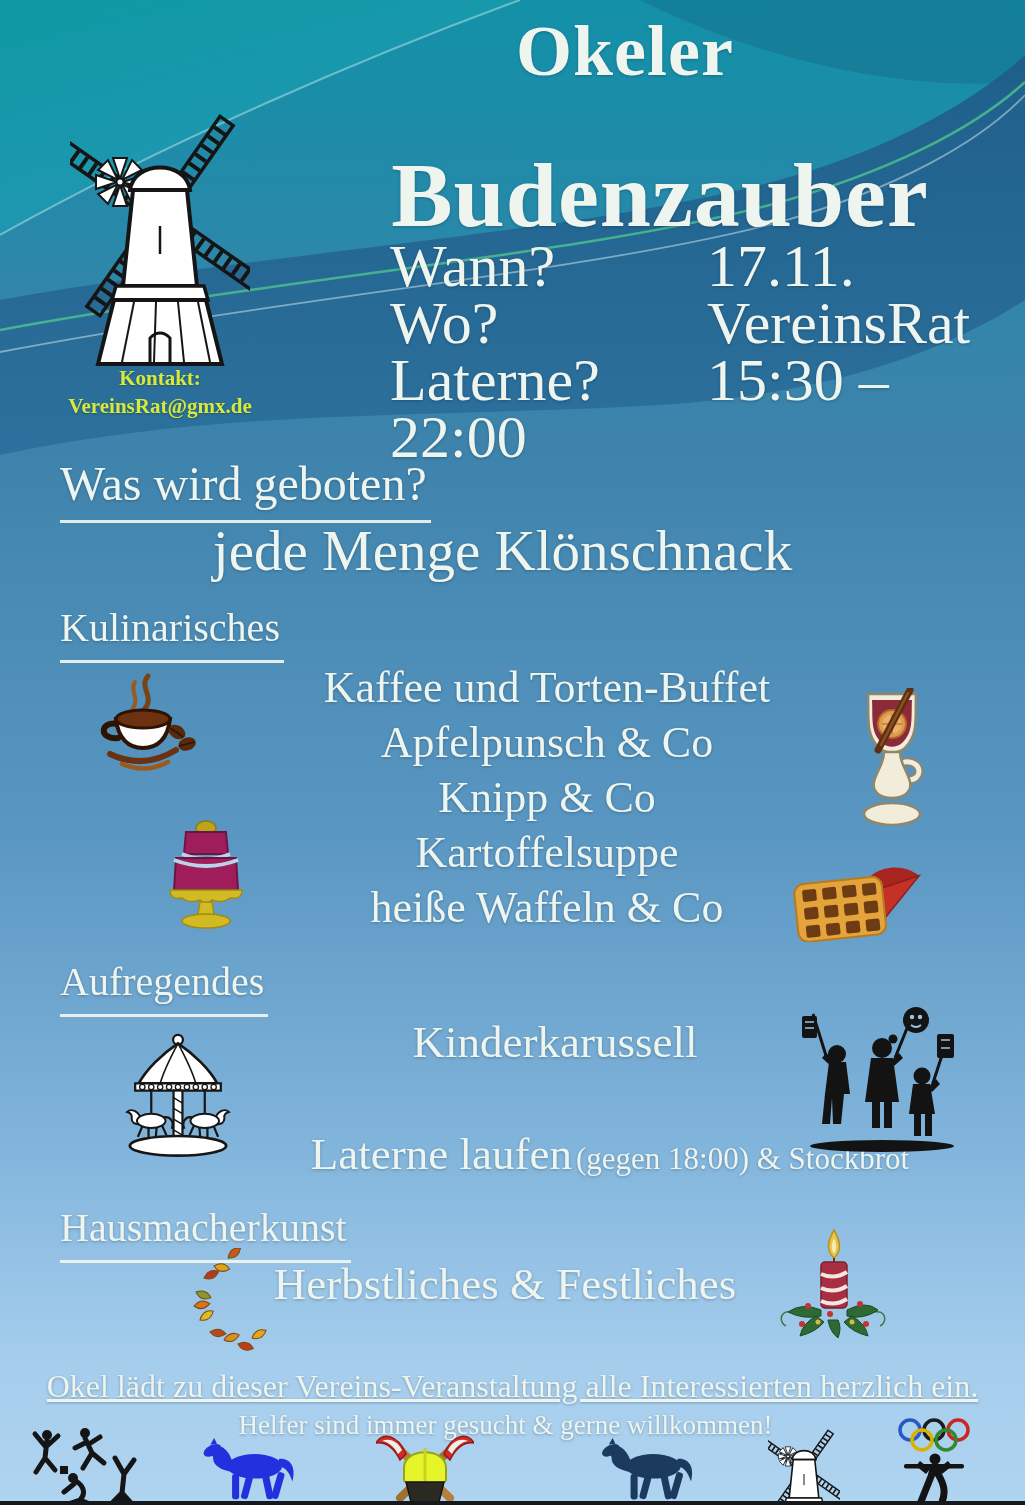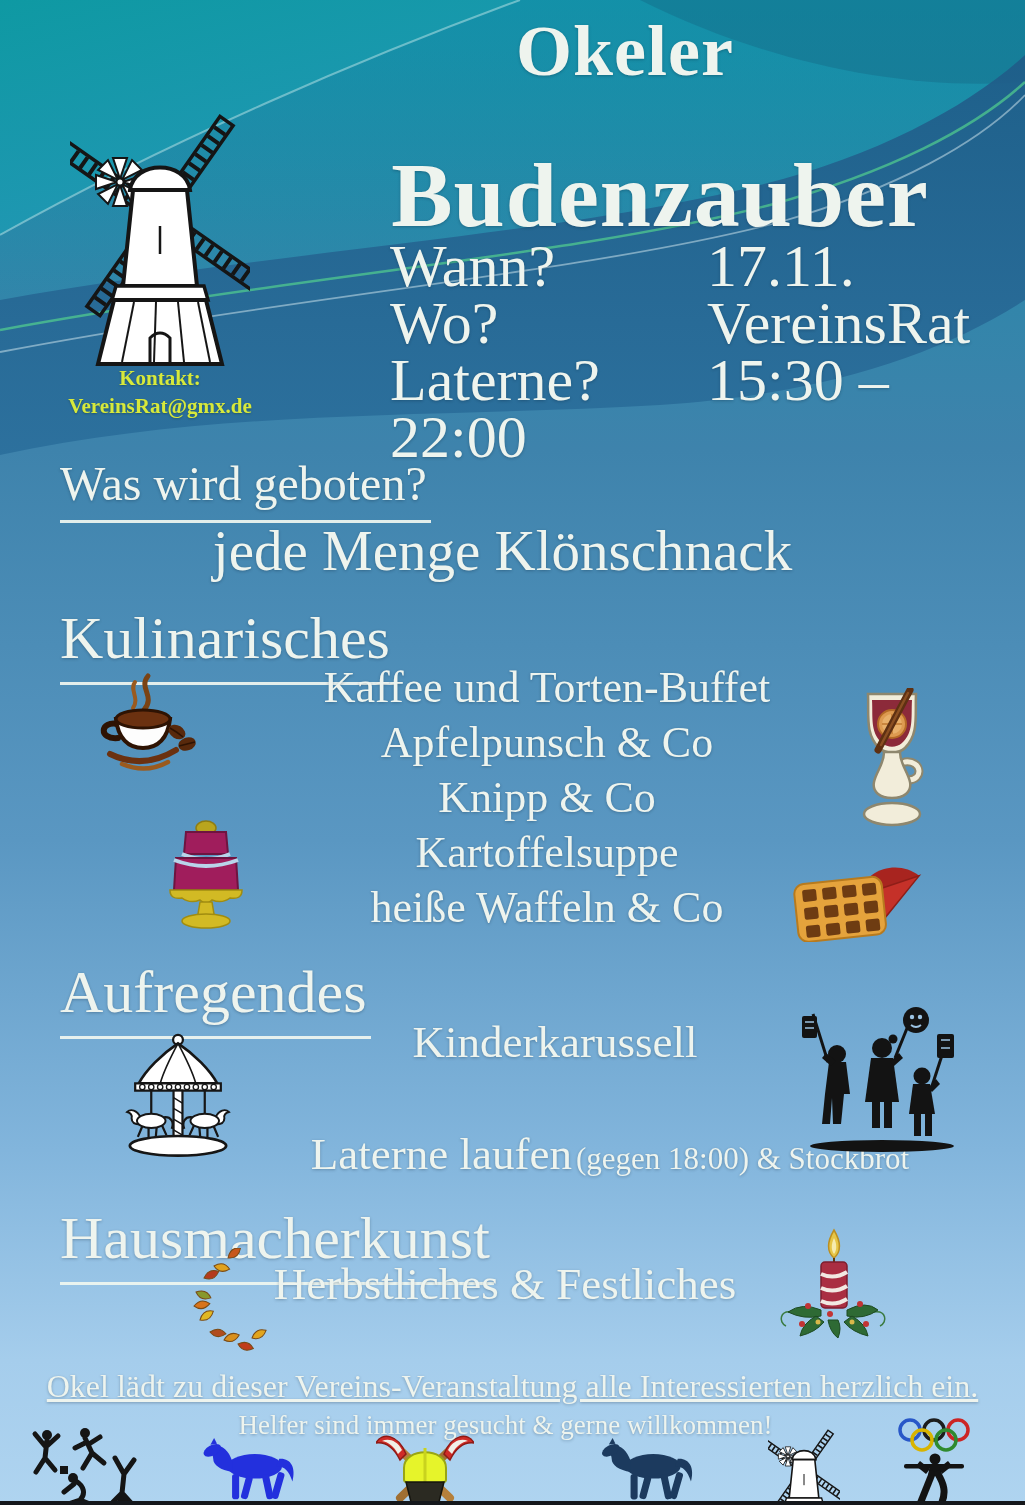--- a/index.html
+++ b/index.html
@@ -11,21 +11,21 @@
   .center{text-align:center;}
   .h-underline{display:inline-block;border-bottom:3px solid rgba(240,246,240,.92);padding:0 4px 9px 0;}
   .tagline{left:50px;top:6px;width:330px;font-size:30px;line-height:1.3;font-weight:bold;}
   .contact{left:20px;top:364px;width:280px;font-size:21px;font-weight:bold;line-height:1.35;color:#d7e93b;text-shadow:0 1px 2px rgba(20,40,20,.35);}
   .title1{left:300px;top:10px;width:650px;font-size:72px;font-weight:bold;letter-spacing:1px;}
   .title2{left:330px;top:142px;width:660px;font-size:92px;font-weight:bold;letter-spacing:1px;}
   .details{left:358px;top:238px;font-size:60px;line-height:57px;margin-left:32px;}
   .details .lbl{display:inline-block;width:317px;}
   .offer-h{left:60px;top:456px;font-size:48px;text-align:center;}
   .offer-s{left:150px;top:518px;width:705px;font-size:57px;}
-  .sec-h{font-size:60px;}
+  .sec-h{font-size:40px;}
   .culinary-h{left:60px;top:604px;}
   .culinary-items{left:232px;top:660px;width:630px;font-size:44px;line-height:55px;}
   .exciting-h{left:60px;top:958px;}
   .exciting-items{left:240px;top:1014px;width:630px;font-size:45px;line-height:56px;}
   .lantern-line{left:250px;top:1128px;width:720px;}
   .lantern-main{font-size:45px;text-align:right;}
   .lantern-note{font-size:31px;}
   .crafts-h{left:60px;top:1204px;}
   .crafts-item{left:195px;top:1258px;width:620px;font-size:45px;}
   .footer1{left:0px;top:1368px;width:1025px;font-size:32px;text-decoration:underline;}

